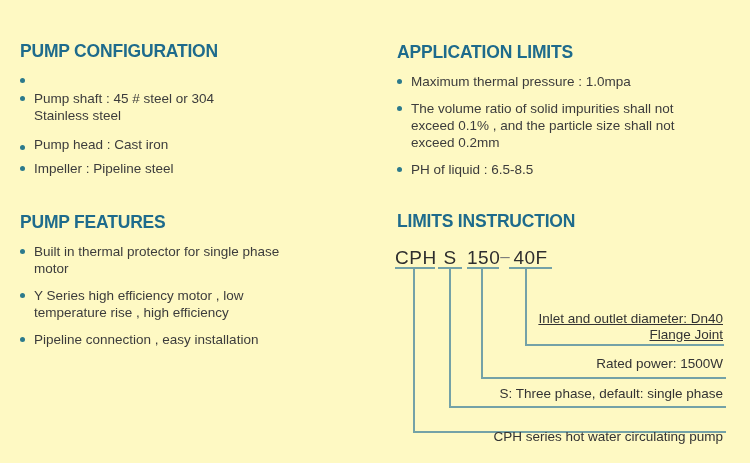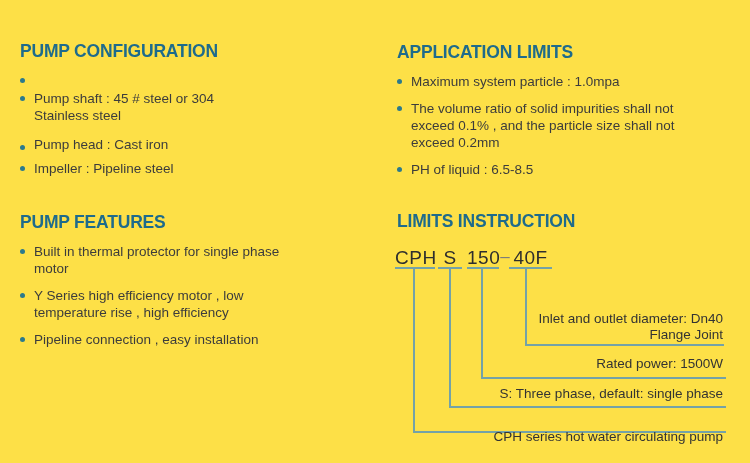--- a/index.html
+++ b/index.html
@@ -7,21 +7,21 @@
     --bullet:#2C7A8C;
     --body:#3C3C3C;
     --line:#74A2A7;
     --code:#2E2E2E;
   }
   *{box-sizing:border-box;}
   html,body{margin:0;padding:0;background:#fff;}
   #page{
     position:relative;
     width:750px;height:463px;
-    background:#fde047;
+    background:#fef9c3;
     font-family:"Liberation Sans", sans-serif;
     overflow:hidden;
   }
   .section{position:absolute;}
   .sec-title{
     margin:0;
     font-size:17.5px;
     font-weight:700;
     letter-spacing:-0.2px;
     color:var(--heading);
@@ -137,21 +137,21 @@
         <span class="txt">Pipeline connection , easy installation</span>
       </li>
     </ul>
   </div>
 
   <div class="section" style="left:397px; top:42px; width:340px;">
     <h2 class="sec-title">APPLICATION LIMITS</h2>
     <ul class="blist wide-gap">
       <li>
         <span class="dot"></span>
-        <span class="txt">Maximum system particle : 1.0mpa</span>
+        <span class="txt">Maximum thermal pressure : 1.0mpa</span>
       </li>
       <li>
         <span class="dot"></span>
         <span class="txt">The volume ratio of solid impurities shall not
 exceed 0.1% , and the particle size shall not
 exceed 0.2mm</span>
       </li>
       <li>
         <span class="dot"></span>
         <span class="txt">PH of liquid : 6.5-8.5</span>
@@ -174,19 +174,19 @@
 
   <div class="vline" style="left:449px; top:269px; height:139px;"></div>
   <div class="hline" style="left:449px; top:406px; width:277px;"></div>
 
   <div class="vline" style="left:481px; top:269px; height:110px;"></div>
   <div class="hline" style="left:481px; top:377px; width:245px;"></div>
 
   <div class="vline" style="left:525px; top:269px; height:77px;"></div>
   <div class="hline" style="left:525px; top:344px; width:199px;"></div>
 
-  <div class="legend-label" style="top:311px;">Inlet and outlet diameter: Dn40
+  <div class="legend-label" style="top:311px;text-decoration:underline;">Inlet and outlet diameter: Dn40
 Flange Joint</div>
   <div class="legend-label" style="top:356px;">Rated power: 1500W</div>
   <div class="legend-label" style="top:386px;">S: Three phase, default: single phase</div>
   <div class="legend-label" style="top:429px;">CPH series hot water circulating pump</div>
 
 </div>
 
 </body></html>

